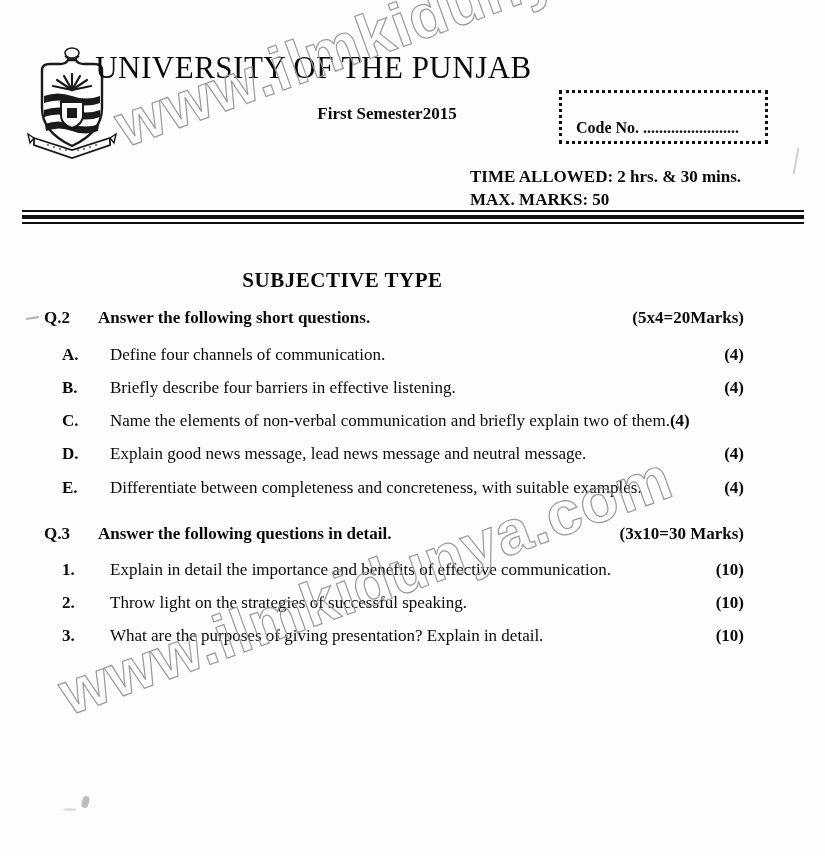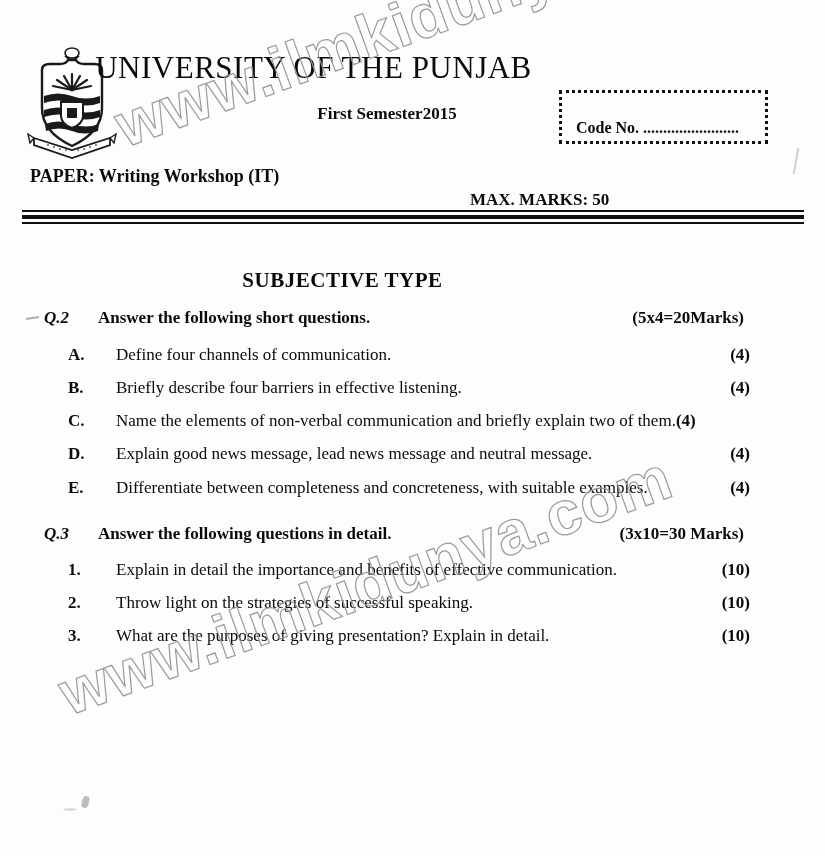--- a/index.html
+++ b/index.html
@@ -204,32 +204,31 @@
     position: absolute;
     left: 44px;
     width: 700px;
     font-weight: 700;
     font-size: 17px;
     z-index: 5;
   }
   .qhead .qnum {
     display: inline-block;
     width: 54px;
-    font-style: italic;
   }
   .qhead .qmarks {
     position: absolute;
     right: 0;
     top: 0;
     white-space: nowrap;
   }
 
   .qitem {
     position: absolute;
-    left: 68px;
+    left: 62px;
     width: 682px;
     font-size: 17px;
     z-index: 5;
   }
   .qitem .label {
     display: inline-block;
     width: 48px;
     font-weight: 700;
   }
   .qitem .body {
@@ -341,21 +340,21 @@
 
   <div class="sem-line">
     <span class="sem-name">First Semester</span><span>2015</span>
   </div>
 
 
   <div class="rollbox">
     <div class="rollbox-label">Code No. ........................</div>
   </div>
 
-  <div class="paper-line">PAPER: Writing Workshop (IT)</div>
+  <div class="time-line">TIME ALLOWED: 2 hrs. &amp; 30 mins.</div>
   <div class="marks-line">MAX. MARKS: 50</div>
 
   <div class="rule">
     <div class="r1"></div>
       <div class="r2"></div>
       <div class="r3"></div>
       <div class="r4"></div>
       <div class="r5"></div>
   </div>
 

